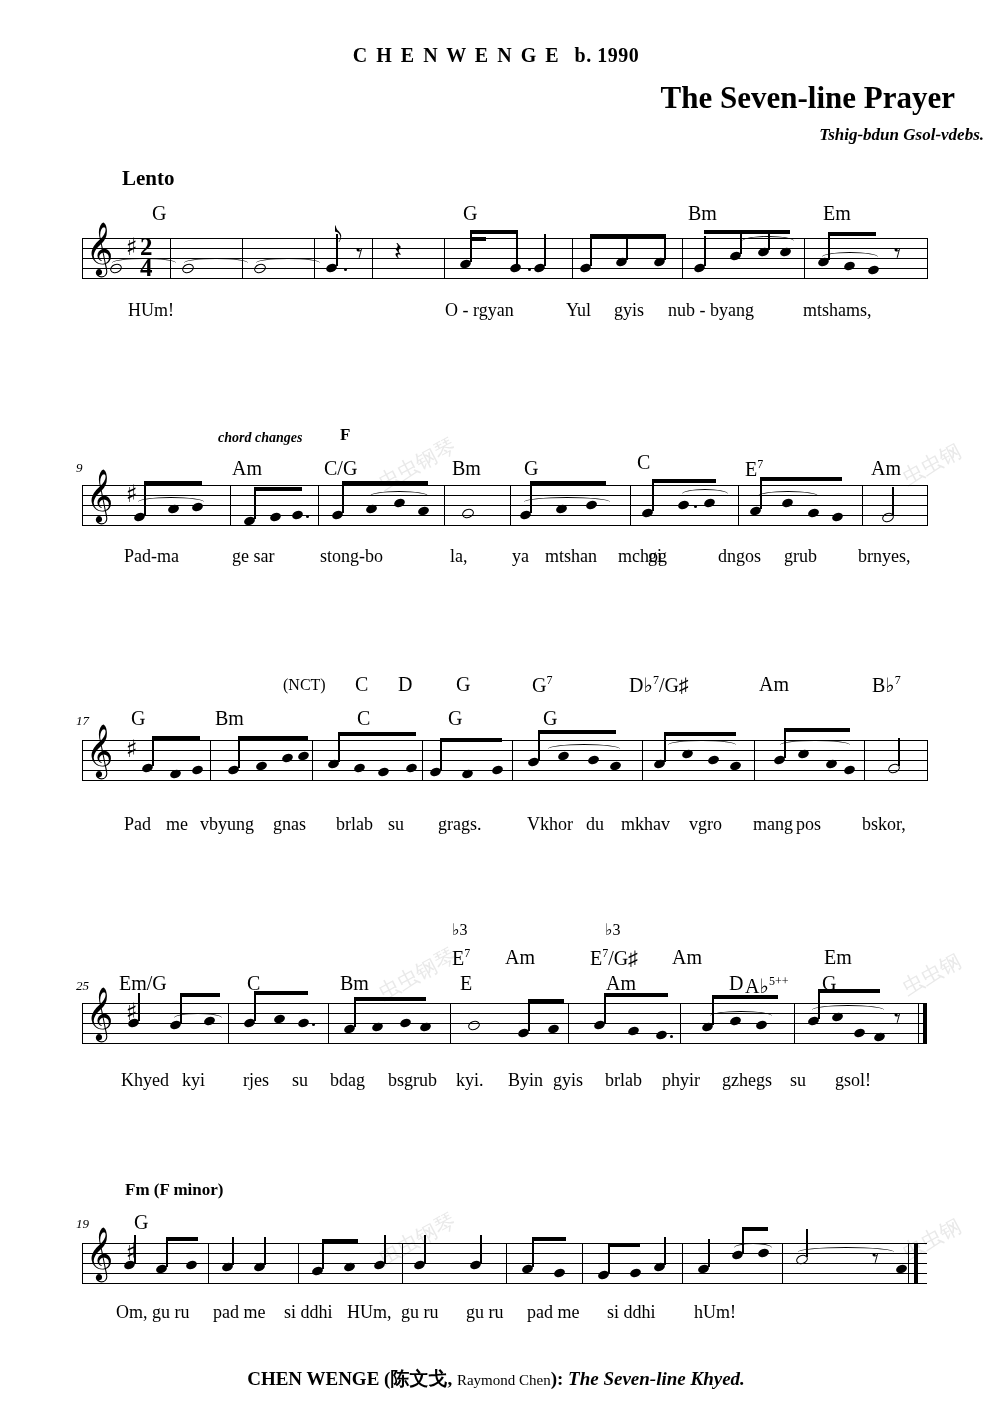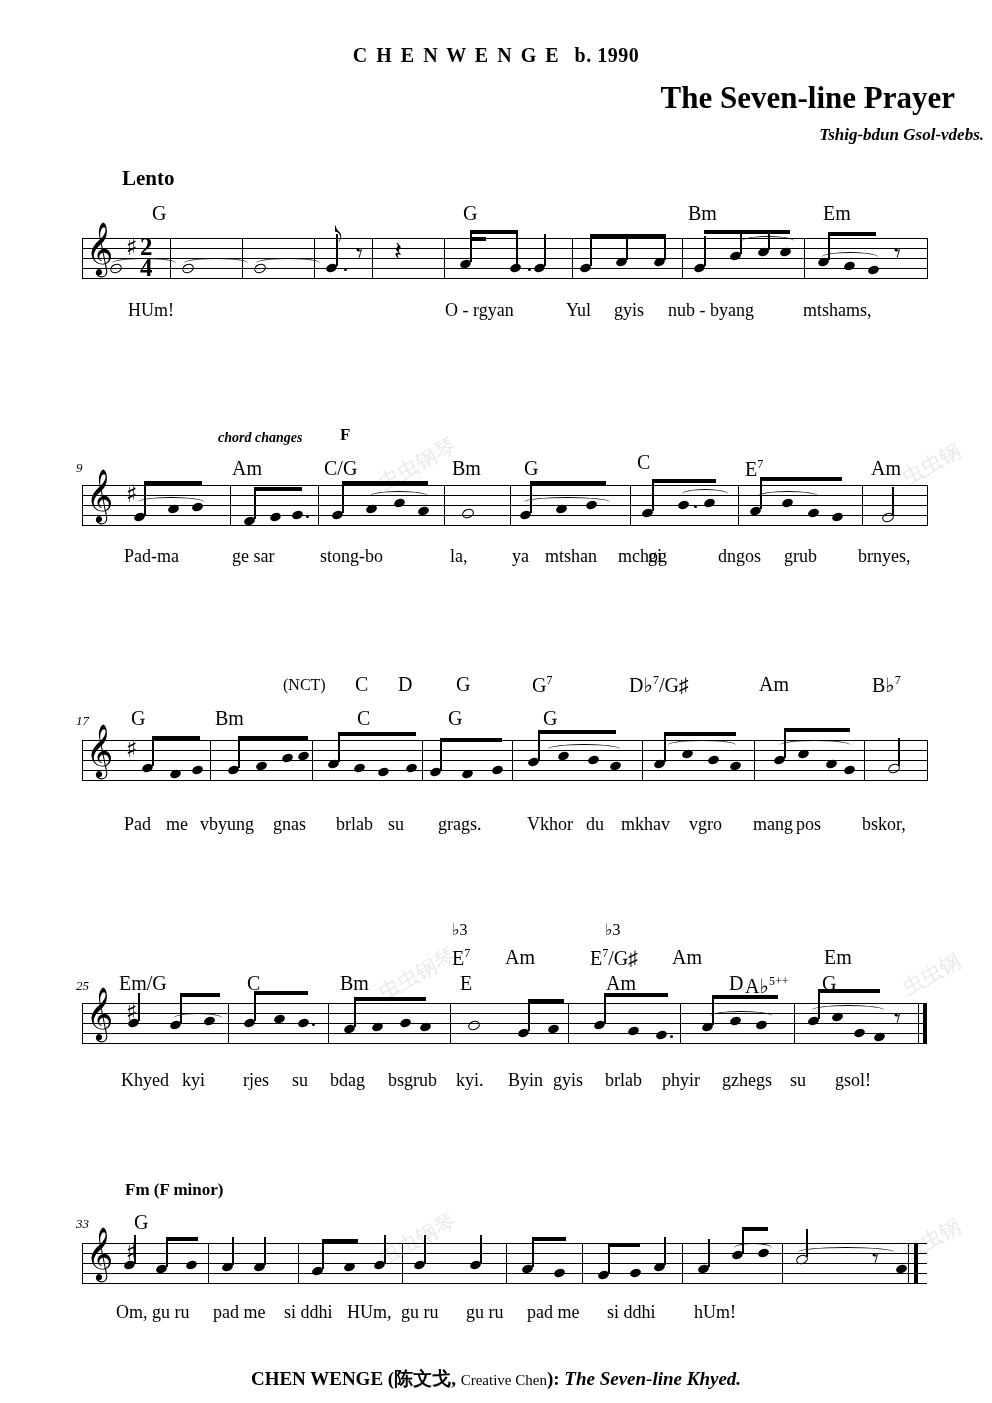--- a/index.html
+++ b/index.html
@@ -674,21 +674,21 @@
     <div class="lyric" style="left:553px; top:1070px;">gyis</div>
     <div class="lyric" style="left:605px; top:1070px;">brlab</div>
     <div class="lyric" style="left:662px; top:1070px;">phyir</div>
     <div class="lyric" style="left:722px; top:1070px;">gzhegs</div>
     <div class="lyric" style="left:790px; top:1070px;">su</div>
     <div class="lyric" style="left:835px; top:1070px;">gsol!</div>
   </div>
 
   <div class="system" style="top:0;">
     <div class="annot upright" style="left:125px; top:1180px;">Fm (F minor)</div>
-    <div class="meas-num" style="left:76px; top:1216px;">33</div>
+    <div class="meas-num" style="left:76px; top:1216px;">19</div>
     <div class="chord" style="left:134px; top:1211px;">G</div>
 
     <div class="staff" style="top:1243px;">
       <div class="line"></div>
       <div class="line"></div>
       <div class="line"></div>
       <div class="line"></div>
       <div class="line"></div>
 
       <div class="barline" style="left:0;"></div>
@@ -763,17 +763,17 @@
     <div class="lyric" style="left:347px; top:1302px;">HUm,</div>
     <div class="lyric" style="left:401px; top:1302px;">gu ru</div>
     <div class="lyric" style="left:466px; top:1302px;">gu ru</div>
     <div class="lyric" style="left:527px; top:1302px;">pad me</div>
     <div class="lyric" style="left:607px; top:1302px;">si ddhi</div>
     <div class="lyric" style="left:694px; top:1302px;">hUm!</div>
   </div>
 
   <div class="footer-line2">
     <span class="bold">CHEN WENGE (陈文戈,</span>
-    <span class="small">Creative Chen</span><span class="bold">):</span>
+    <span class="small">Raymond Chen</span><span class="bold">):</span>
     <span class="ital">The Seven-line Khyed.</span>
   </div>
 
 </div>
 
 </body></html>

